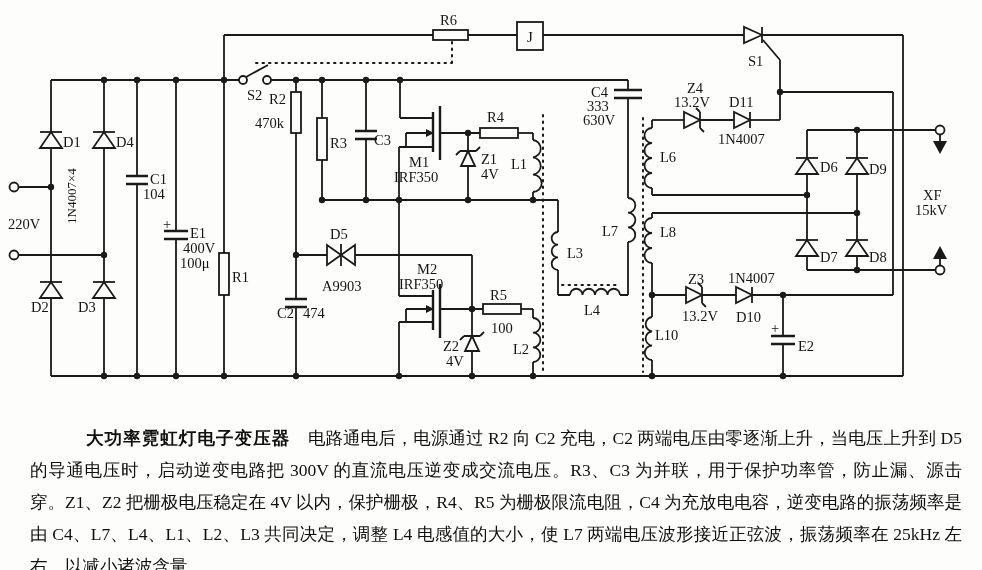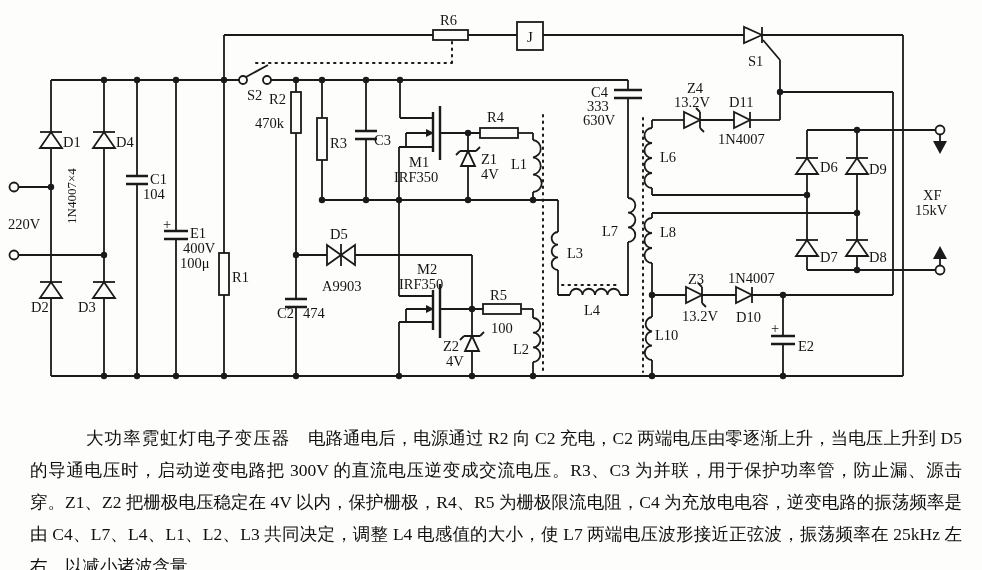--- a/index.html
+++ b/index.html
@@ -10,21 +10,21 @@
   svg text.boxlbl{font-size:15px;}
   .w{stroke:#1a1a1a;stroke-width:1.8;fill:none;}
   .wt{stroke:#1a1a1a;stroke-width:2.4;fill:none;}
   .comp{fill:#fdfdfb;stroke:#1a1a1a;stroke-width:1.8;}
   .solid{fill:#1a1a1a;stroke:none;}
   .dot{fill:#1a1a1a;stroke:none;}
   .dash{stroke:#1a1a1a;stroke-width:2;fill:none;stroke-dasharray:1.5 5;stroke-linecap:round;}
   .desc{position:absolute;left:0;top:398px;width:982px;box-sizing:border-box;
         padding:6px 20px 0 30px;font-size:17.5px;line-height:32px;color:#101010;
         text-align:justify;text-indent:56px;}
-  .desc b{font-weight:normal;letter-spacing:1px;}
+  .desc b{font-weight:bold;letter-spacing:1px;}
 </style>
 </head>
 <body>
 
 <div class="page">
 
 <svg width="982" height="398" viewBox="0 0 982 398">
 
   <g>
     <path class="w" d="M51,80 H239"></path>

